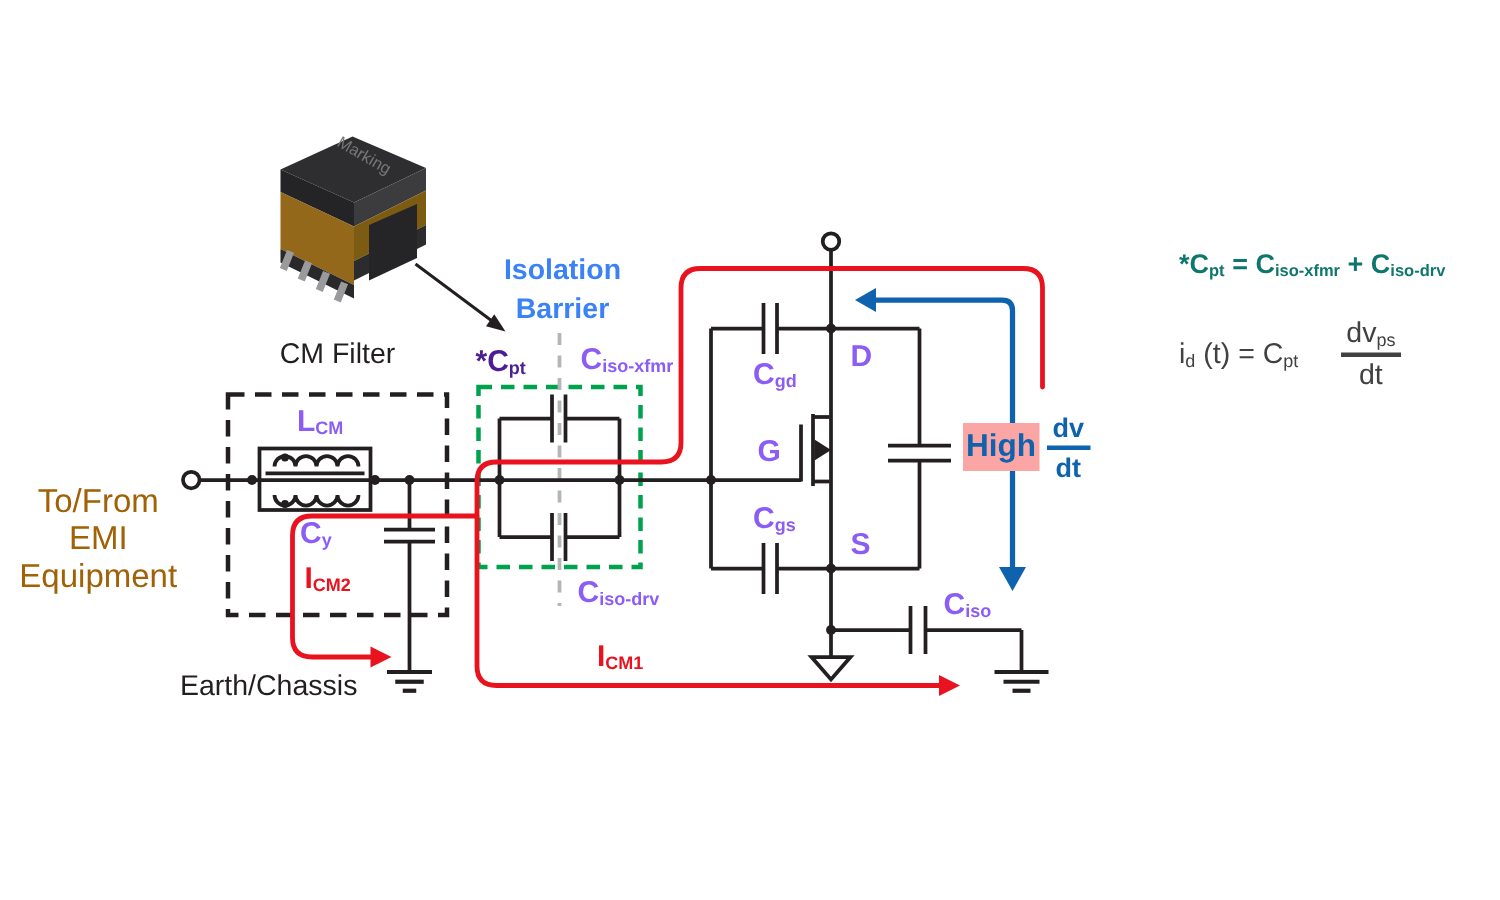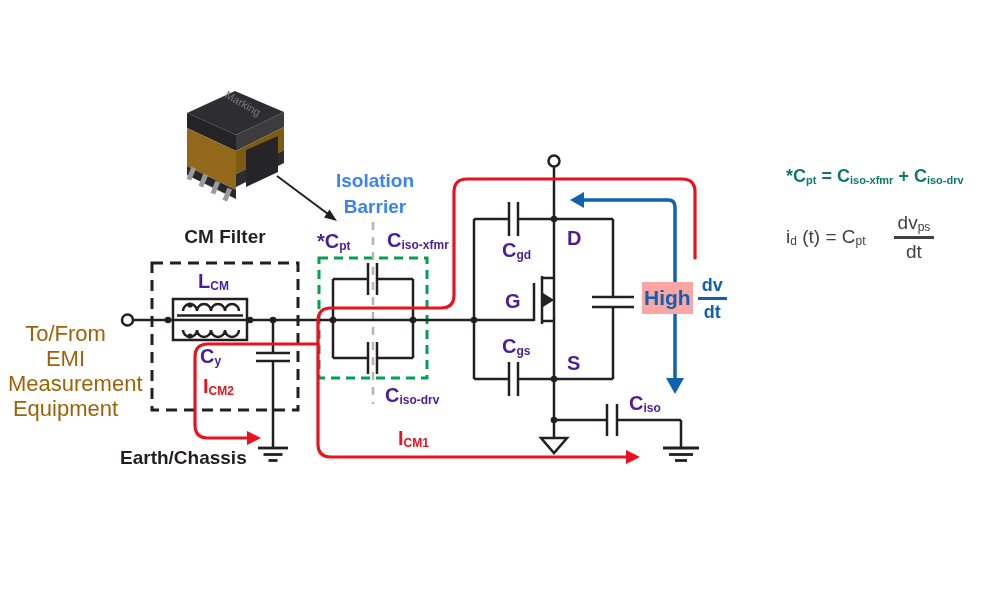--- a/index.html
+++ b/index.html
@@ -1,25 +1,25 @@
 <!DOCTYPE html>
 <html><head>
 <meta charset="utf-8">
 <style>
   html,body{margin:0;padding:0;background:#fff;}
   .stage{position:relative;width:1000px;height:600px;background:#ffffff;
          font-family:"Liberation Sans",sans-serif;overflow:hidden;}
   .abs{position:absolute;}
   svg{position:absolute;left:0;top:0;}
-  .comp{font-weight:bold;font-size:20px;color:#4c1d95;white-space:nowrap;line-height:1;}
+  .comp{font-weight:bold;font-size:20px;color:#8b5cf6;white-space:nowrap;line-height:1;}
   .comp sub{font-size:12px;vertical-align:-0.18em;letter-spacing:0;}
   .red{color:#e8131e;}
   .green{color:#4c1d95;}
   .blueTxt{color:#0f63ae;}
-  .title{font-weight:bold;font-size:19px;color:#231f20;white-space:nowrap;line-height:1.1;}
+  .title{font-weight:normal;font-size:19px;color:#231f20;white-space:nowrap;line-height:1.1;}
   .grayTitle{font-weight:bold;font-size:19px;color:#3b82f6;text-align:center;line-height:26px;}
   .equip{font-size:22px;color:#a16207;text-align:center;line-height:25px;}
   .centered{text-align:center;}
   .high-wrap{display:flex;align-items:center;gap:5px;font-weight:bold;color:#0f63ae;}
   .high-word{font-size:21px;background:#fca5a5;padding:4px 2px;}
   .frac{display:flex;flex-direction:column;align-items:center;font-size:18px;font-weight:bold;background:#fff;line-height:1;}
   .frac .num{padding:0 4px 3px;}
   .frac .den{padding:3px 4px 0;}
   .frac-bar{height:2.5px;background:currentColor;align-self:stretch;}
   .frac sub{font-size:11px;vertical-align:-0.15em;}
@@ -170,21 +170,20 @@
 
     <g>
       <path d="M584 200 H668 Q675 200 675 207 V378" stroke="#0f63ae" stroke-width="3.5" fill="none"></path>
       <polygon points="584,192 584,208 570,200" fill="#0f63ae"></polygon>
       <polygon points="666,378 684,378 675,394" fill="#0f63ae"></polygon>
     </g>
   </svg>
 
   <div class="abs equip" style="left:8px;top:321px;width:115px;">
     <div>To/From EMI</div>
-    <div>Measurement</div>
     <div>Equipment</div>
   </div>
 
   <div class="abs title centered" style="left:152px;top:227px;width:146px;">CM Filter</div>
 
   <div class="abs title" style="left:120px;top:448px;">Earth/Chassis</div>
 
   <div class="abs grayTitle" style="left:323px;top:168px;width:104px;">
     <div>Isolation</div>
     <div>Barrier</div>

